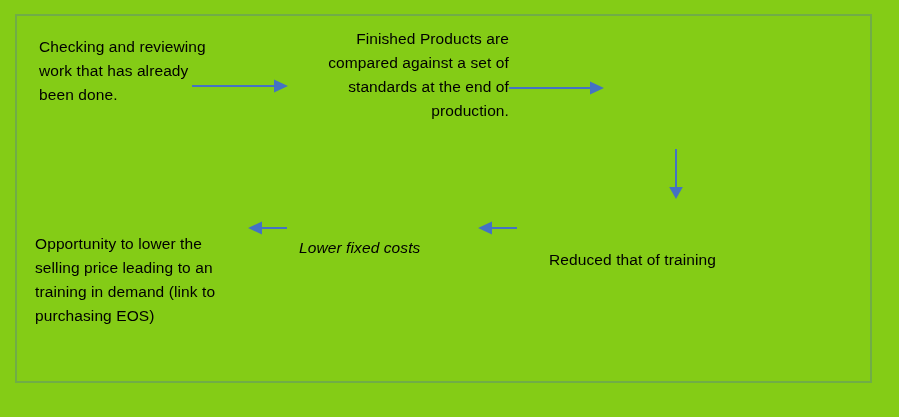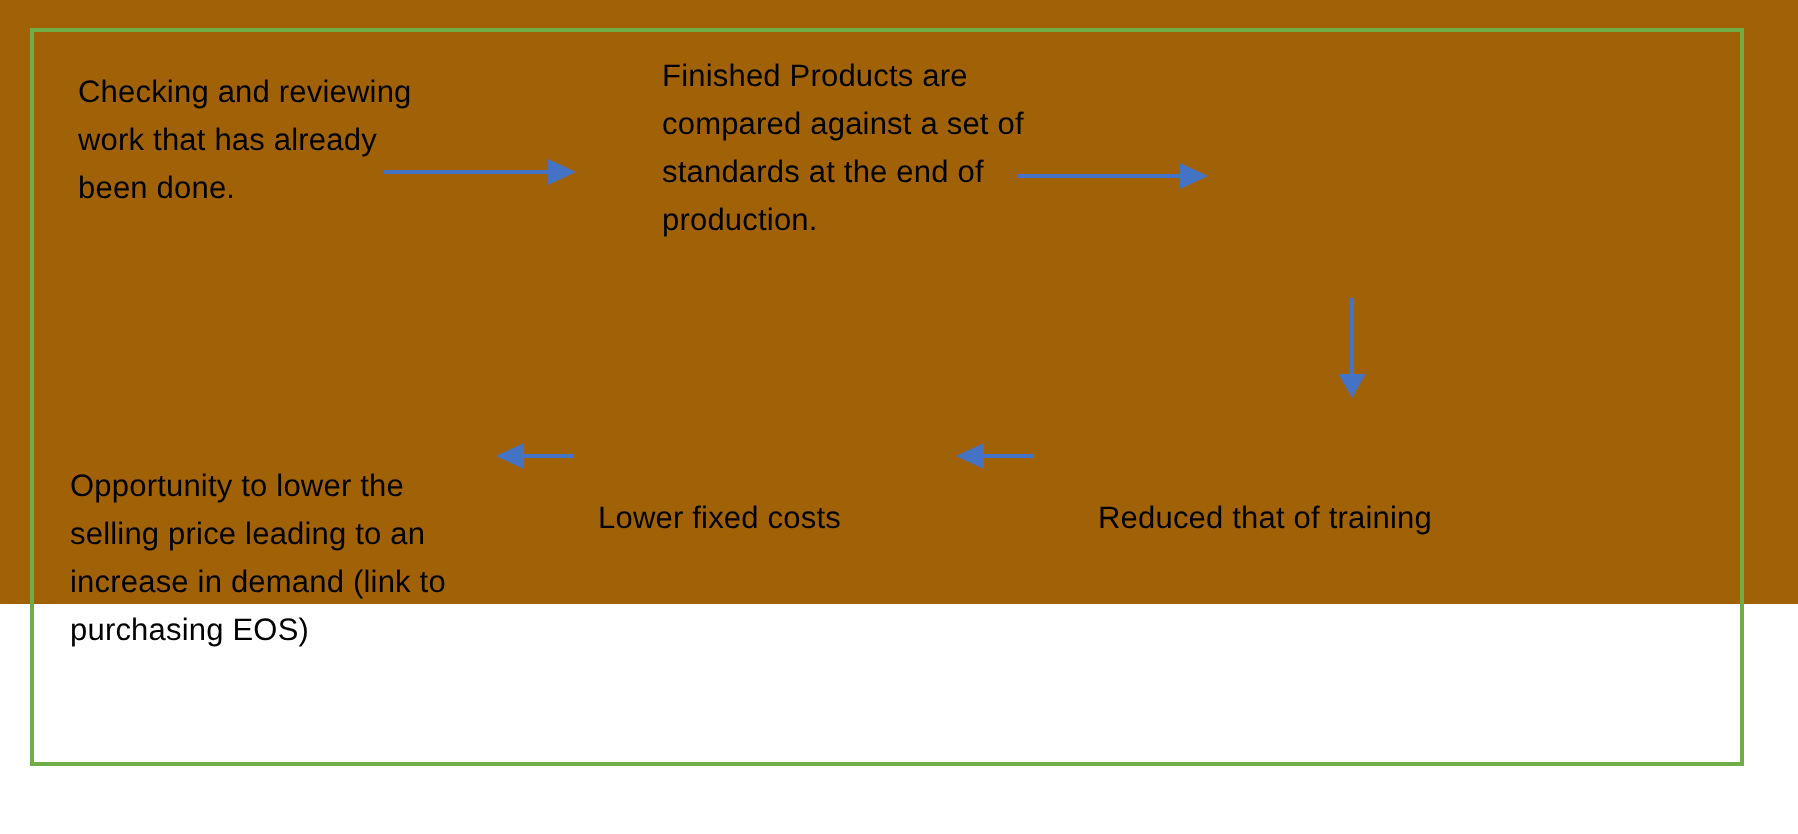--- a/index.html
+++ b/index.html
@@ -13,22 +13,22 @@
     height: 417px;
     position: relative;
     overflow: hidden;
     font-family: "Liberation Sans", sans-serif;
   }
 
   #canvas {
     position: absolute;
     left: 0; top: 0;
     width: 899px;
-    height: 302px;
-    background: #a16207;
+    height: 417px;
+    background: #84cc16;
   }
 
   
   .frame {
     position: absolute;
     left: 15px;
     top: 14px;
     width: 857px;
     height: 369px;
     border: 2px solid #70AD47;
@@ -41,24 +41,24 @@
     color: #000000;
     font-size: 15.5px;
     line-height: 24px;
     letter-spacing: 0.1px;
     white-space: pre-line;
     font-family: "Liberation Sans", sans-serif;
   }
 
   
   .node-checking   { left: 39px;  top: 35px;  width: 168px; }
-  .node-finished   { left: 331px; top: 27px;  width: 190px; }
+  .node-finished   { left: 319px; top: 27px;  width: 190px; text-align: right; }
   .node-therefore  { left: 624px; top: 27px;  width: 210px; }
   .node-reduced    { left: 549px; top: 248px; width: 220px; }
-  .node-lowerfixed { left: 299px; top: 248px; width: 180px; }
+  .node-lowerfixed { left: 299px; top: 236px; width: 180px; font-style: italic; }
   .node-opportunity{ left: 35px;  top: 232px; width: 200px; }
 
   
   .arrow {
     position: absolute;
     overflow: visible;
   }
   .arrow svg { display: block; overflow: visible; }
 
   .arrow-r1 { left: 190px; top: 76px;  width: 100px; height: 20px; }
@@ -76,21 +76,21 @@
 
   <div class="node node-checking">Checking and reviewing work that has already been done.</div>
 
   <div class="node node-finished">Finished Products are compared against a set of standards at the end of production.</div>
 
 
   <div class="node node-reduced">Reduced that of training</div>
 
   <div class="node node-lowerfixed">Lower fixed costs</div>
 
-  <div class="node node-opportunity">Opportunity to lower the selling price leading to an increase in demand (link to purchasing EOS)</div>
+  <div class="node node-opportunity">Opportunity to lower the selling price leading to an training in demand (link to purchasing EOS)</div>
 
   <div class="arrow arrow-r1">
     <svg width="100" height="20" viewBox="0 0 100 20" xmlns="http://www.w3.org/2000/svg">
       <line x1="2" y1="10" x2="85" y2="10" stroke="#4472C4" stroke-width="2"></line>
       <polygon points="84,3.5 98,10 84,16.5" fill="#4472C4"></polygon>
     </svg>
   </div>
 
   <div class="arrow arrow-r2">
     <svg width="100" height="20" viewBox="0 0 100 20" xmlns="http://www.w3.org/2000/svg">

